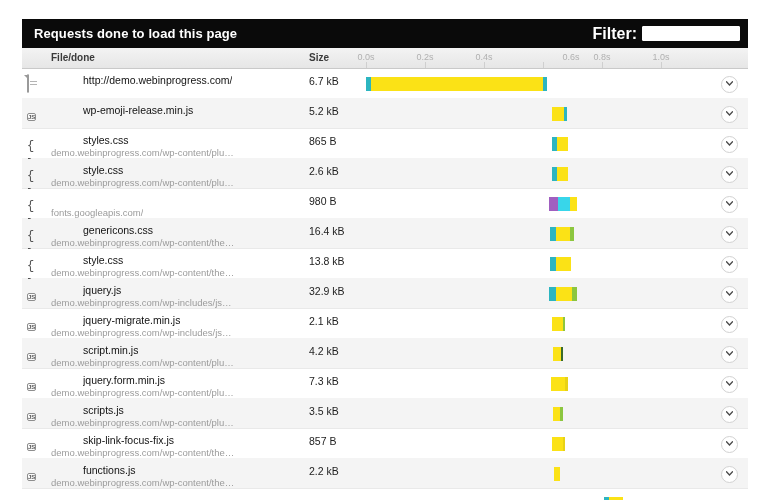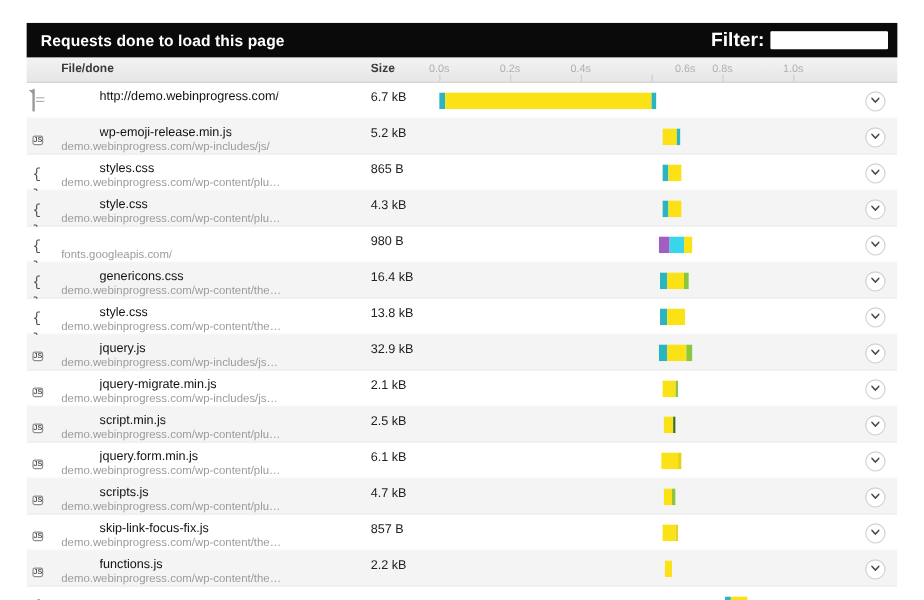--- a/index.html
+++ b/index.html
@@ -368,21 +368,20 @@
             <div class="expander">
               <svg width="7" height="5" viewBox="0 0 7 5">
                 <path d="M0.5 0.8 L3.5 4 L6.5 0.8" fill="none" stroke="#4a4a4a" stroke-width="1.3" stroke-linecap="round"></path>
               </svg>
             </div>
             <div class="rowsep"></div>
           </div>
           <div class="row even">
             <span class="ftype"><span class="ico-js">JS</span></span>
             <a class="fname">wp-emoji-release.min.js</a>
-            <div class="fpath">demo.webinprogress.com/wp-includes/js/</div>
             <div class="fsize">5.2 kB</div>
             <div class="bar" style="left: 530px;">
               <div class="seg" style="width: 12px; background: rgb(251, 226, 22);"></div>
               <div class="seg" style="width: 3px; background: rgb(44, 181, 192);"></div>
             </div>
             <div class="expander">
               <svg width="7" height="5" viewBox="0 0 7 5">
                 <path d="M0.5 0.8 L3.5 4 L6.5 0.8" fill="none" stroke="#4a4a4a" stroke-width="1.3" stroke-linecap="round"></path>
               </svg>
             </div>
@@ -401,21 +400,21 @@
               <svg width="7" height="5" viewBox="0 0 7 5">
                 <path d="M0.5 0.8 L3.5 4 L6.5 0.8" fill="none" stroke="#4a4a4a" stroke-width="1.3" stroke-linecap="round"></path>
               </svg>
             </div>
             <div class="rowsep"></div>
           </div>
           <div class="row even">
             <span class="ftype"><span class="ico-css">{ }</span></span>
             <a class="fname">style.css</a>
             <div class="fpath">demo.webinprogress.com/wp-content/plu…</div>
-            <div class="fsize">4.3 kB</div>
+            <div class="fsize">2.6 kB</div>
             <div class="bar" style="left: 530px;">
               <div class="seg" style="width: 5px; background: rgb(44, 181, 192);"></div>
               <div class="seg" style="width: 11px; background: rgb(251, 226, 22);"></div>
             </div>
             <div class="expander">
               <svg width="7" height="5" viewBox="0 0 7 5">
                 <path d="M0.5 0.8 L3.5 4 L6.5 0.8" fill="none" stroke="#4a4a4a" stroke-width="1.3" stroke-linecap="round"></path>
               </svg>
             </div>
             <div class="rowsep"></div>
@@ -499,53 +498,53 @@
               <svg width="7" height="5" viewBox="0 0 7 5">
                 <path d="M0.5 0.8 L3.5 4 L6.5 0.8" fill="none" stroke="#4a4a4a" stroke-width="1.3" stroke-linecap="round"></path>
               </svg>
             </div>
             <div class="rowsep"></div>
           </div>
           <div class="row even">
             <span class="ftype"><span class="ico-js">JS</span></span>
             <a class="fname">script.min.js</a>
             <div class="fpath">demo.webinprogress.com/wp-content/plu…</div>
-            <div class="fsize">2.5 kB</div>
+            <div class="fsize">4.2 kB</div>
             <div class="bar" style="left: 531px;">
               <div class="seg" style="width: 8px; background: rgb(251, 226, 22);"></div>
               <div class="seg" style="width: 2px; background: rgb(58, 107, 42);"></div>
             </div>
             <div class="expander">
               <svg width="7" height="5" viewBox="0 0 7 5">
                 <path d="M0.5 0.8 L3.5 4 L6.5 0.8" fill="none" stroke="#4a4a4a" stroke-width="1.3" stroke-linecap="round"></path>
               </svg>
             </div>
             <div class="rowsep"></div>
           </div>
           <div class="row odd">
             <span class="ftype"><span class="ico-js">JS</span></span>
             <a class="fname">jquery.form.min.js</a>
             <div class="fpath">demo.webinprogress.com/wp-content/plu…</div>
-            <div class="fsize">6.1 kB</div>
+            <div class="fsize">7.3 kB</div>
             <div class="bar" style="left: 529px;">
               <div class="seg" style="width: 14px; background: rgb(251, 226, 22);"></div>
               <div class="seg" style="width: 3px; background: rgb(232, 210, 21);"></div>
             </div>
             <div class="expander">
               <svg width="7" height="5" viewBox="0 0 7 5">
                 <path d="M0.5 0.8 L3.5 4 L6.5 0.8" fill="none" stroke="#4a4a4a" stroke-width="1.3" stroke-linecap="round"></path>
               </svg>
             </div>
             <div class="rowsep"></div>
           </div>
           <div class="row even">
             <span class="ftype"><span class="ico-js">JS</span></span>
             <a class="fname">scripts.js</a>
             <div class="fpath">demo.webinprogress.com/wp-content/plu…</div>
-            <div class="fsize">4.7 kB</div>
+            <div class="fsize">3.5 kB</div>
             <div class="bar" style="left: 531px;">
               <div class="seg" style="width: 7px; background: rgb(251, 226, 22);"></div>
               <div class="seg" style="width: 3px; background: rgb(140, 198, 63);"></div>
             </div>
             <div class="expander">
               <svg width="7" height="5" viewBox="0 0 7 5">
                 <path d="M0.5 0.8 L3.5 4 L6.5 0.8" fill="none" stroke="#4a4a4a" stroke-width="1.3" stroke-linecap="round"></path>
               </svg>
             </div>
             <div class="rowsep"></div>

